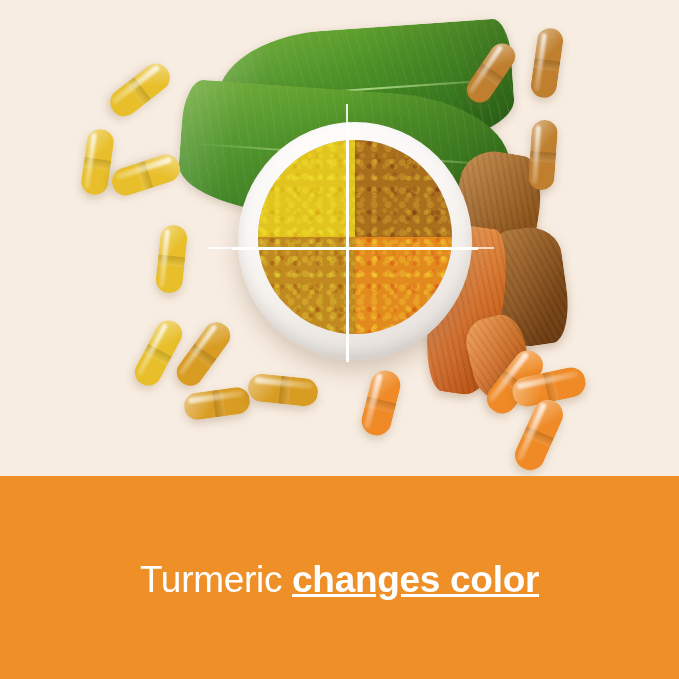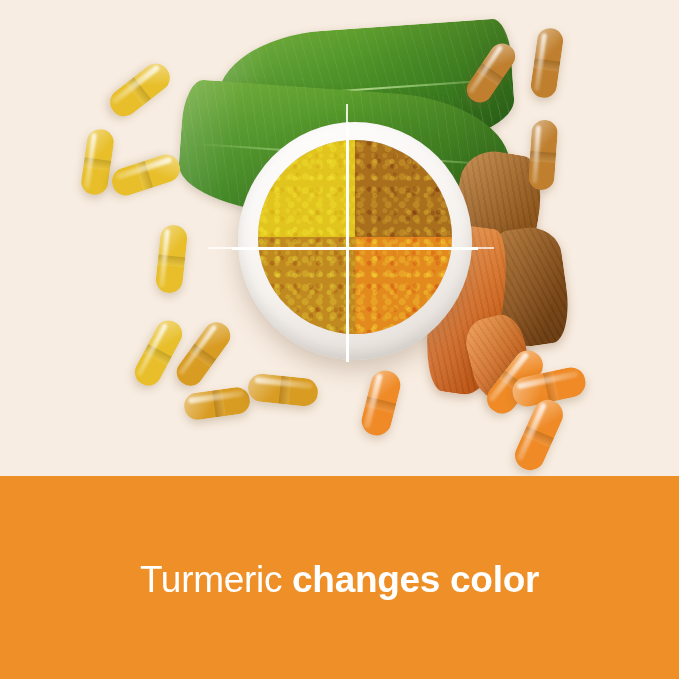--- a/index.html
+++ b/index.html
@@ -210,21 +210,21 @@
   }
   .bline{
     color:#FFFFFF;
     font-size:37px;
     line-height:40px;
     letter-spacing:-0.3px;
     text-align:center;
     white-space:nowrap;
     font-weight:400;
   }
-  .bline b{ font-weight:700; }
+  .bline b{ font-weight:700;text-decoration:underline; }
 </style>
 </head>
 <body>
 
 <div id="stage" style="background: rgb(248, 237, 226);">
 
   <div id="photo" style="background: rgb(248, 237, 226);">
 
     <div class="leaf" id="leaf-back">
       <div class="ribs"></div>

